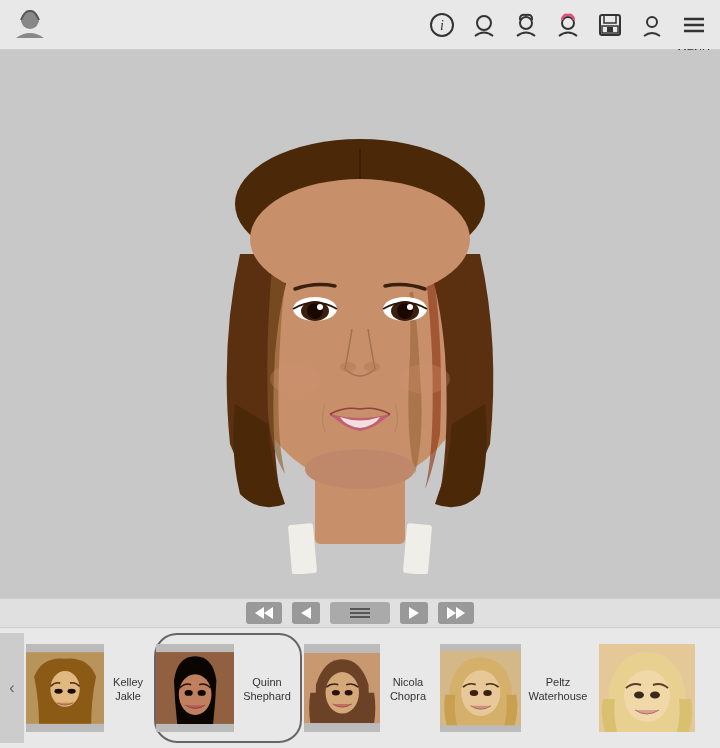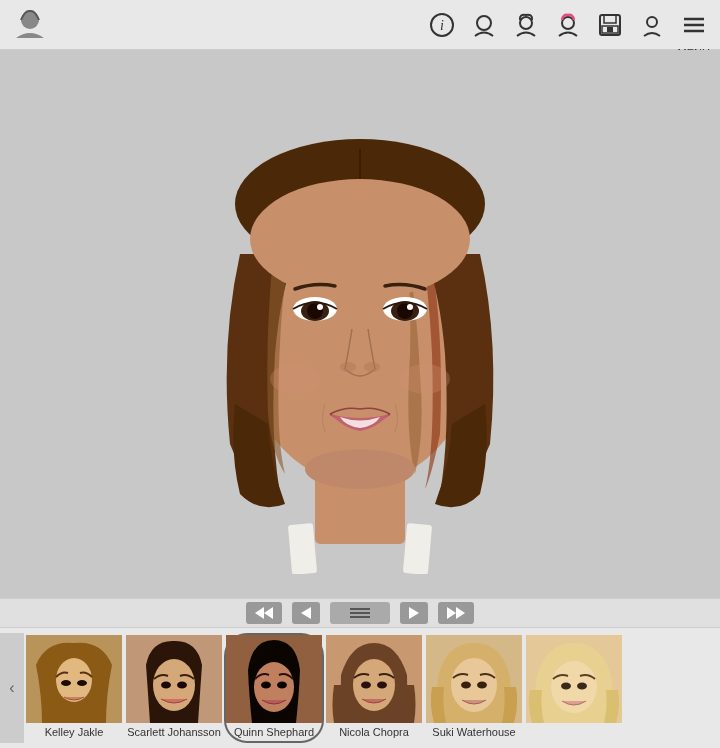--- a/index.html
+++ b/index.html
@@ -136,21 +136,21 @@
       background: #e8e8e8;
       display: flex;
       align-items: center;
       overflow: hidden;
       padding: 5px 0;
     }
     .thumb-item {
       flex: 0 0 100px;
       height: 110px;
       display: flex;
-      flex-direction: column;
+      flex-direction: row;
       align-items: center;
       cursor: pointer;
       border: 2px solid transparent;
       position: relative;
     }
     .thumb-item.active {
       border-color: #666;
       border-radius: 23px;
     }
     .thumb-img {
@@ -365,35 +365,20 @@
         <path d="M54,38 Q60,36 66,42" stroke="#5a3010" stroke-width="2" fill="none"></path>
         <ellipse cx="40" cy="48" rx="5" ry="3" fill="#1a0a00"></ellipse>
         <ellipse cx="56" cy="48" rx="5" ry="3" fill="#1a0a00"></ellipse>
         <path d="M38,62 Q48,68 58,62" fill="#d08060" stroke="#a05040" stroke-width="1"></path>
       </svg>
     </div>
     <div class="thumb-label">Kelley Jakle</div>
   </div>
 
 
-  <div class="thumb-item">
-    <div class="thumb-img">
-      <svg width="96" height="88" viewBox="0 0 96 88">
-        <rect width="96" height="88" fill="#c09878"></rect>
-        <path d="M20,30 Q25,5 48,6 Q71,5 76,30 Q74,58 72,88 L24,88 Q22,58 20,30 Z" fill="#2a1508"></path>
-        <ellipse cx="48" cy="50" rx="21" ry="26" fill="#d4a878"></ellipse>
-        <path d="M28,44 Q35,38 42,41" stroke="#3a2010" stroke-width="2" fill="none"></path>
-        <path d="M54,41 Q61,38 68,44" stroke="#3a2010" stroke-width="2" fill="none"></path>
-        <ellipse cx="40" cy="50" rx="5" ry="3.5" fill="#1a0808"></ellipse>
-        <ellipse cx="56" cy="50" rx="5" ry="3.5" fill="#1a0808"></ellipse>
-        <path d="M35,64 Q48,72 61,64" fill="#d07060" stroke="#a04040" stroke-width="1"></path>
-      </svg>
-    </div>
-    <div class="thumb-label">Scarlett Johansson</div>
-  </div>
 
   <div class="thumb-item active">
     <div class="thumb-img">
       <svg width="96" height="88" viewBox="0 0 96 88">
         <rect width="96" height="88" fill="#906040"></rect>
         <path d="M22,35 Q26,5 48,5 Q70,5 74,35 Q73,60 70,88 L26,88 Q23,60 22,35 Z" fill="#0a0500"></path>
         <ellipse cx="48" cy="52" rx="20" ry="25" fill="#c08060"></ellipse>
         <path d="M29,44 Q36,37 43,40" stroke="#2a1008" stroke-width="2" fill="none"></path>
         <path d="M53,40 Q60,37 67,44" stroke="#2a1008" stroke-width="2" fill="none"></path>
         <ellipse cx="40" cy="50" rx="5" ry="3.5" fill="#0a0500"></ellipse>
@@ -431,21 +416,21 @@
         <ellipse cx="48" cy="50" rx="23" ry="27" fill="#e8c898"></ellipse>
         <path d="M6,52 Q3,70 8,88 L20,88 Q16,70 18,52 Z" fill="#c8a050"></path>
         <path d="M90,52 Q93,70 88,88 L76,88 Q80,70 78,52 Z" fill="#c8a050"></path>
         <path d="M27,43 Q34,37 42,40" stroke="#4a3018" stroke-width="2" fill="none"></path>
         <path d="M54,40 Q62,37 69,43" stroke="#4a3018" stroke-width="2" fill="none"></path>
         <ellipse cx="40" cy="50" rx="5" ry="3.5" fill="#3a2010"></ellipse>
         <ellipse cx="56" cy="50" rx="5" ry="3.5" fill="#3a2010"></ellipse>
         <path d="M36,65 Q48,73 60,65" fill="#d09080" stroke="#a06050" stroke-width="1"></path>
       </svg>
     </div>
-    <div class="thumb-label">Suki Waterhouse</div>
+    <div class="thumb-label">Peltz Waterhouse</div>
   </div>
 
   <div class="thumb-item">
     <div class="thumb-img">
       <svg width="96" height="88" viewBox="0 0 96 88">
         <rect width="96" height="88" fill="#e4c898"></rect>
         <path d="M10,45 Q18,8 48,8 Q78,8 86,45 Q88,65 85,88 L11,88 Q8,65 10,45 Z" fill="#e8d090"></path>
         <ellipse cx="48" cy="52" rx="23" ry="26" fill="#f0d8a8"></ellipse>
         <path d="M4,55 Q1,70 6,88 L18,88 Q14,70 16,55 Z" fill="#d8c070"></path>
         <path d="M92,55 Q95,70 90,88 L78,88 Q82,70 80,55 Z" fill="#d8c070"></path>

